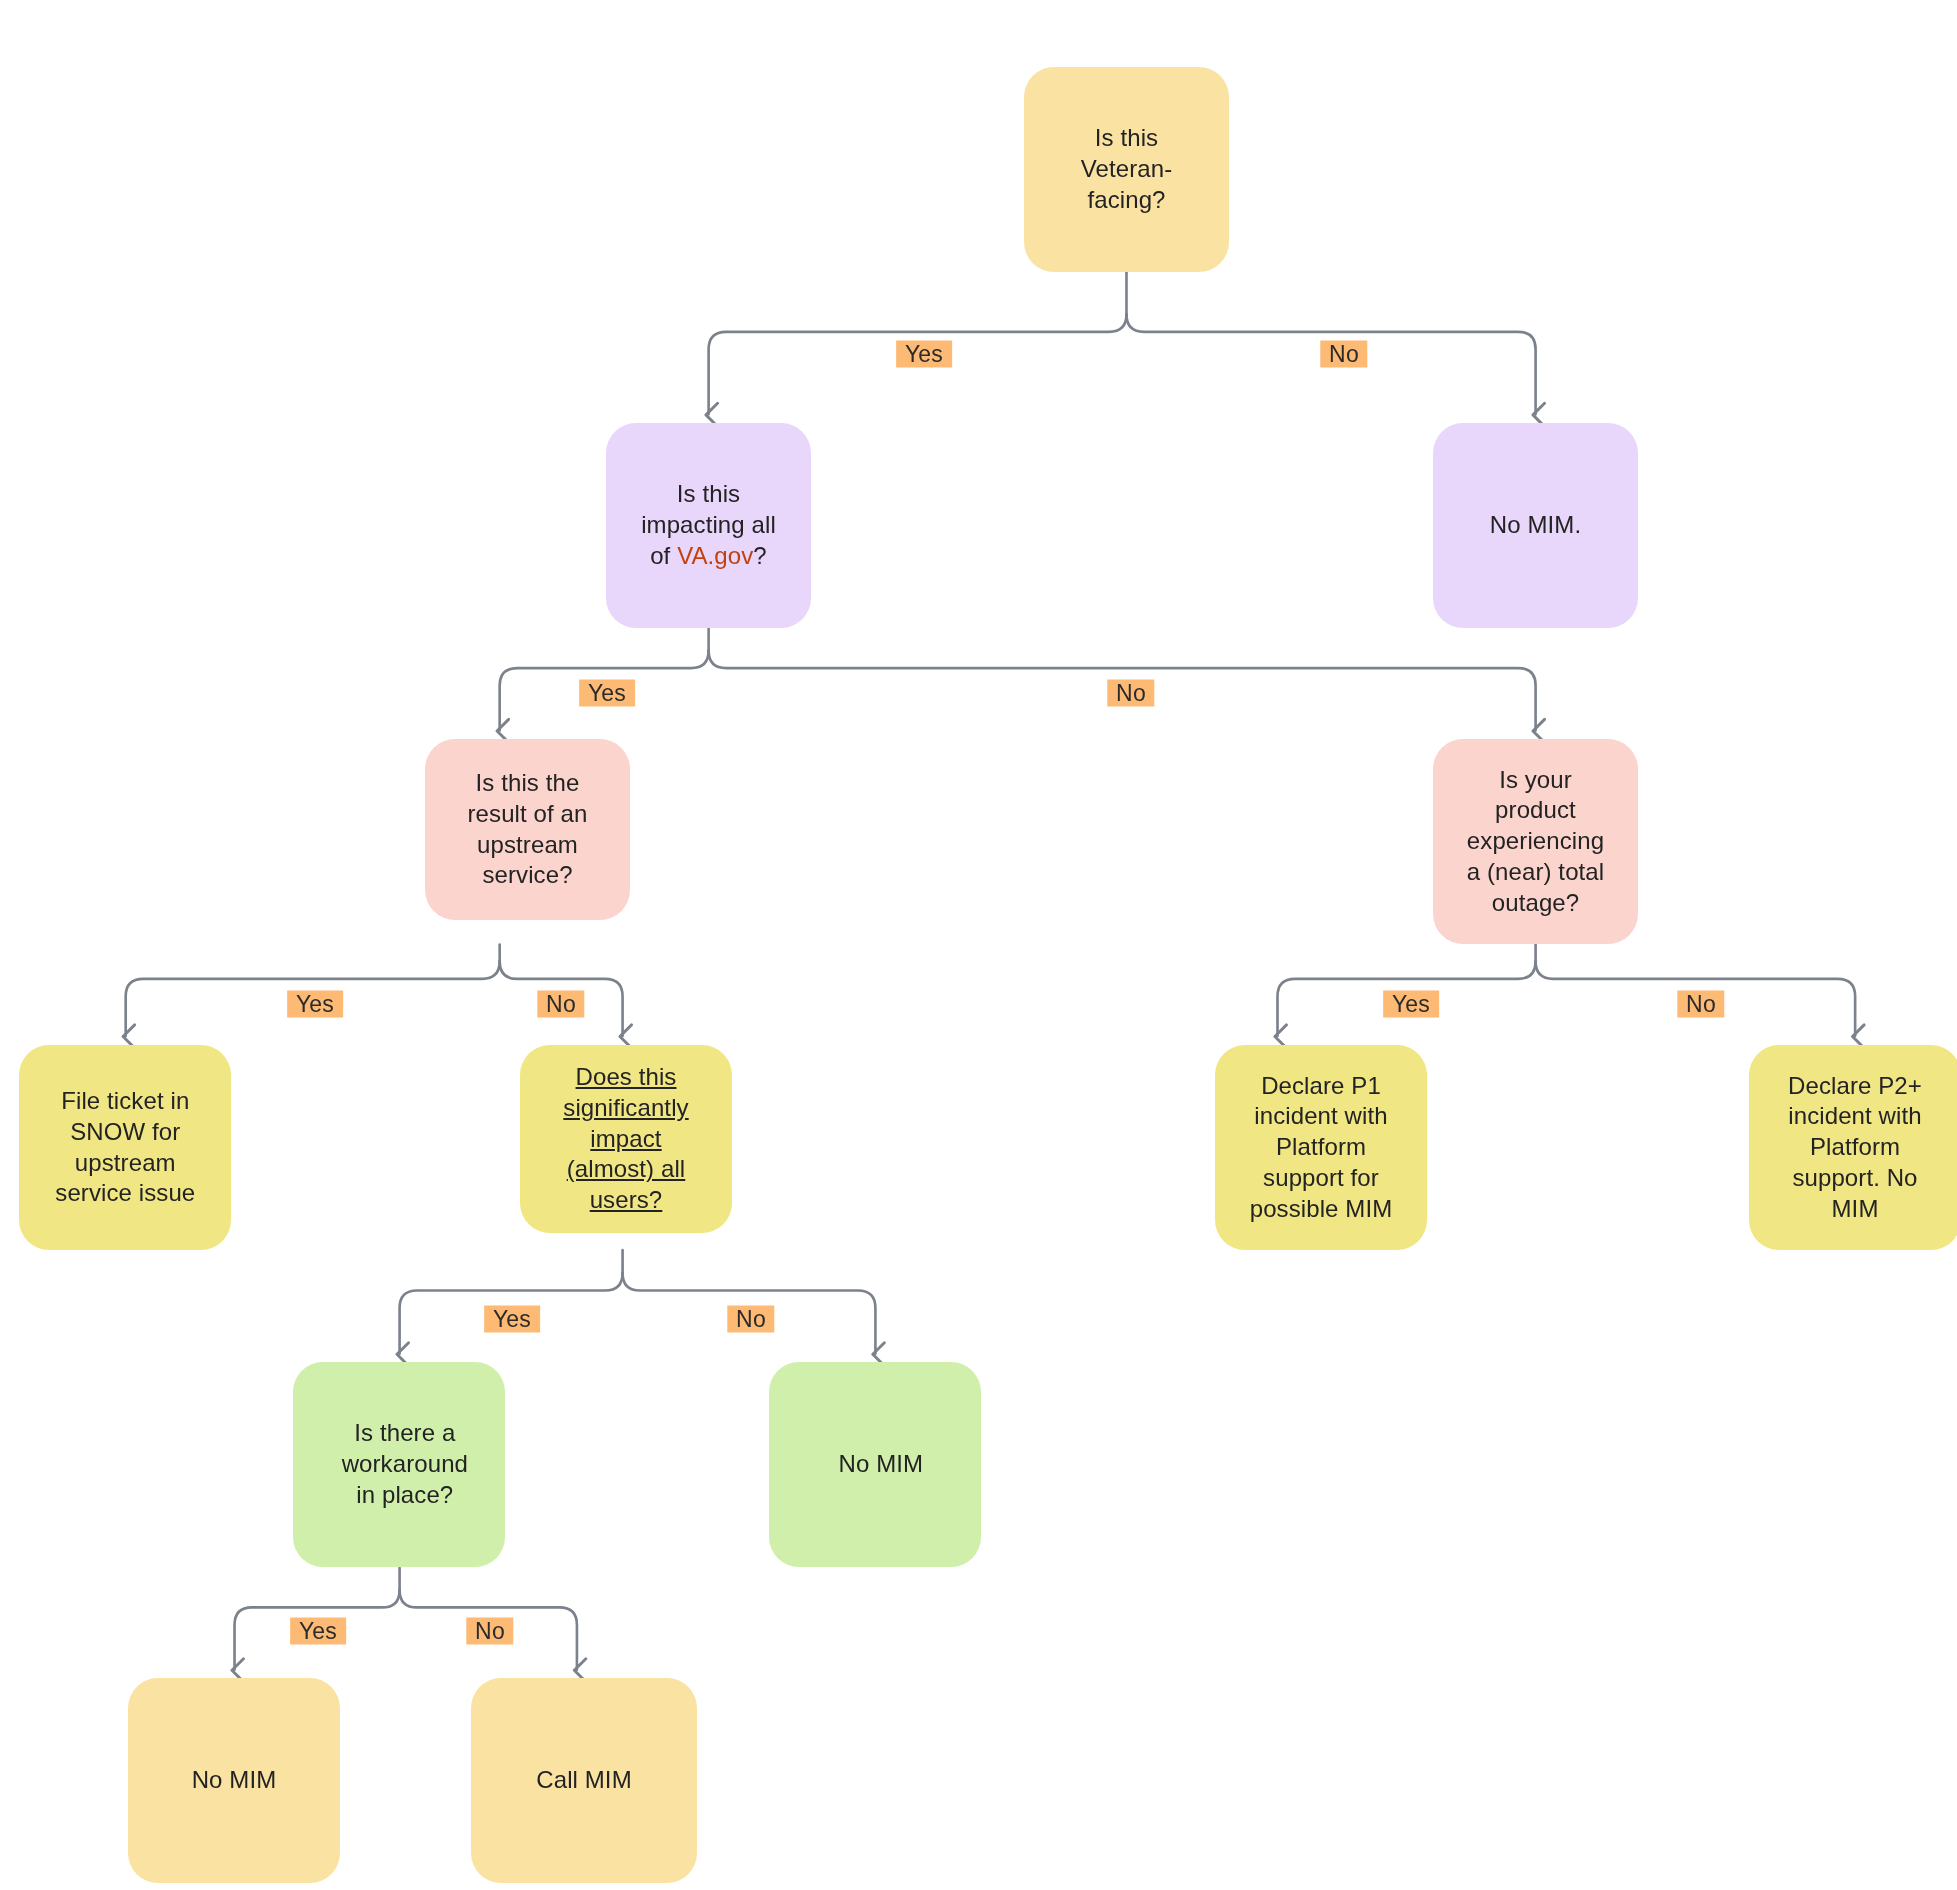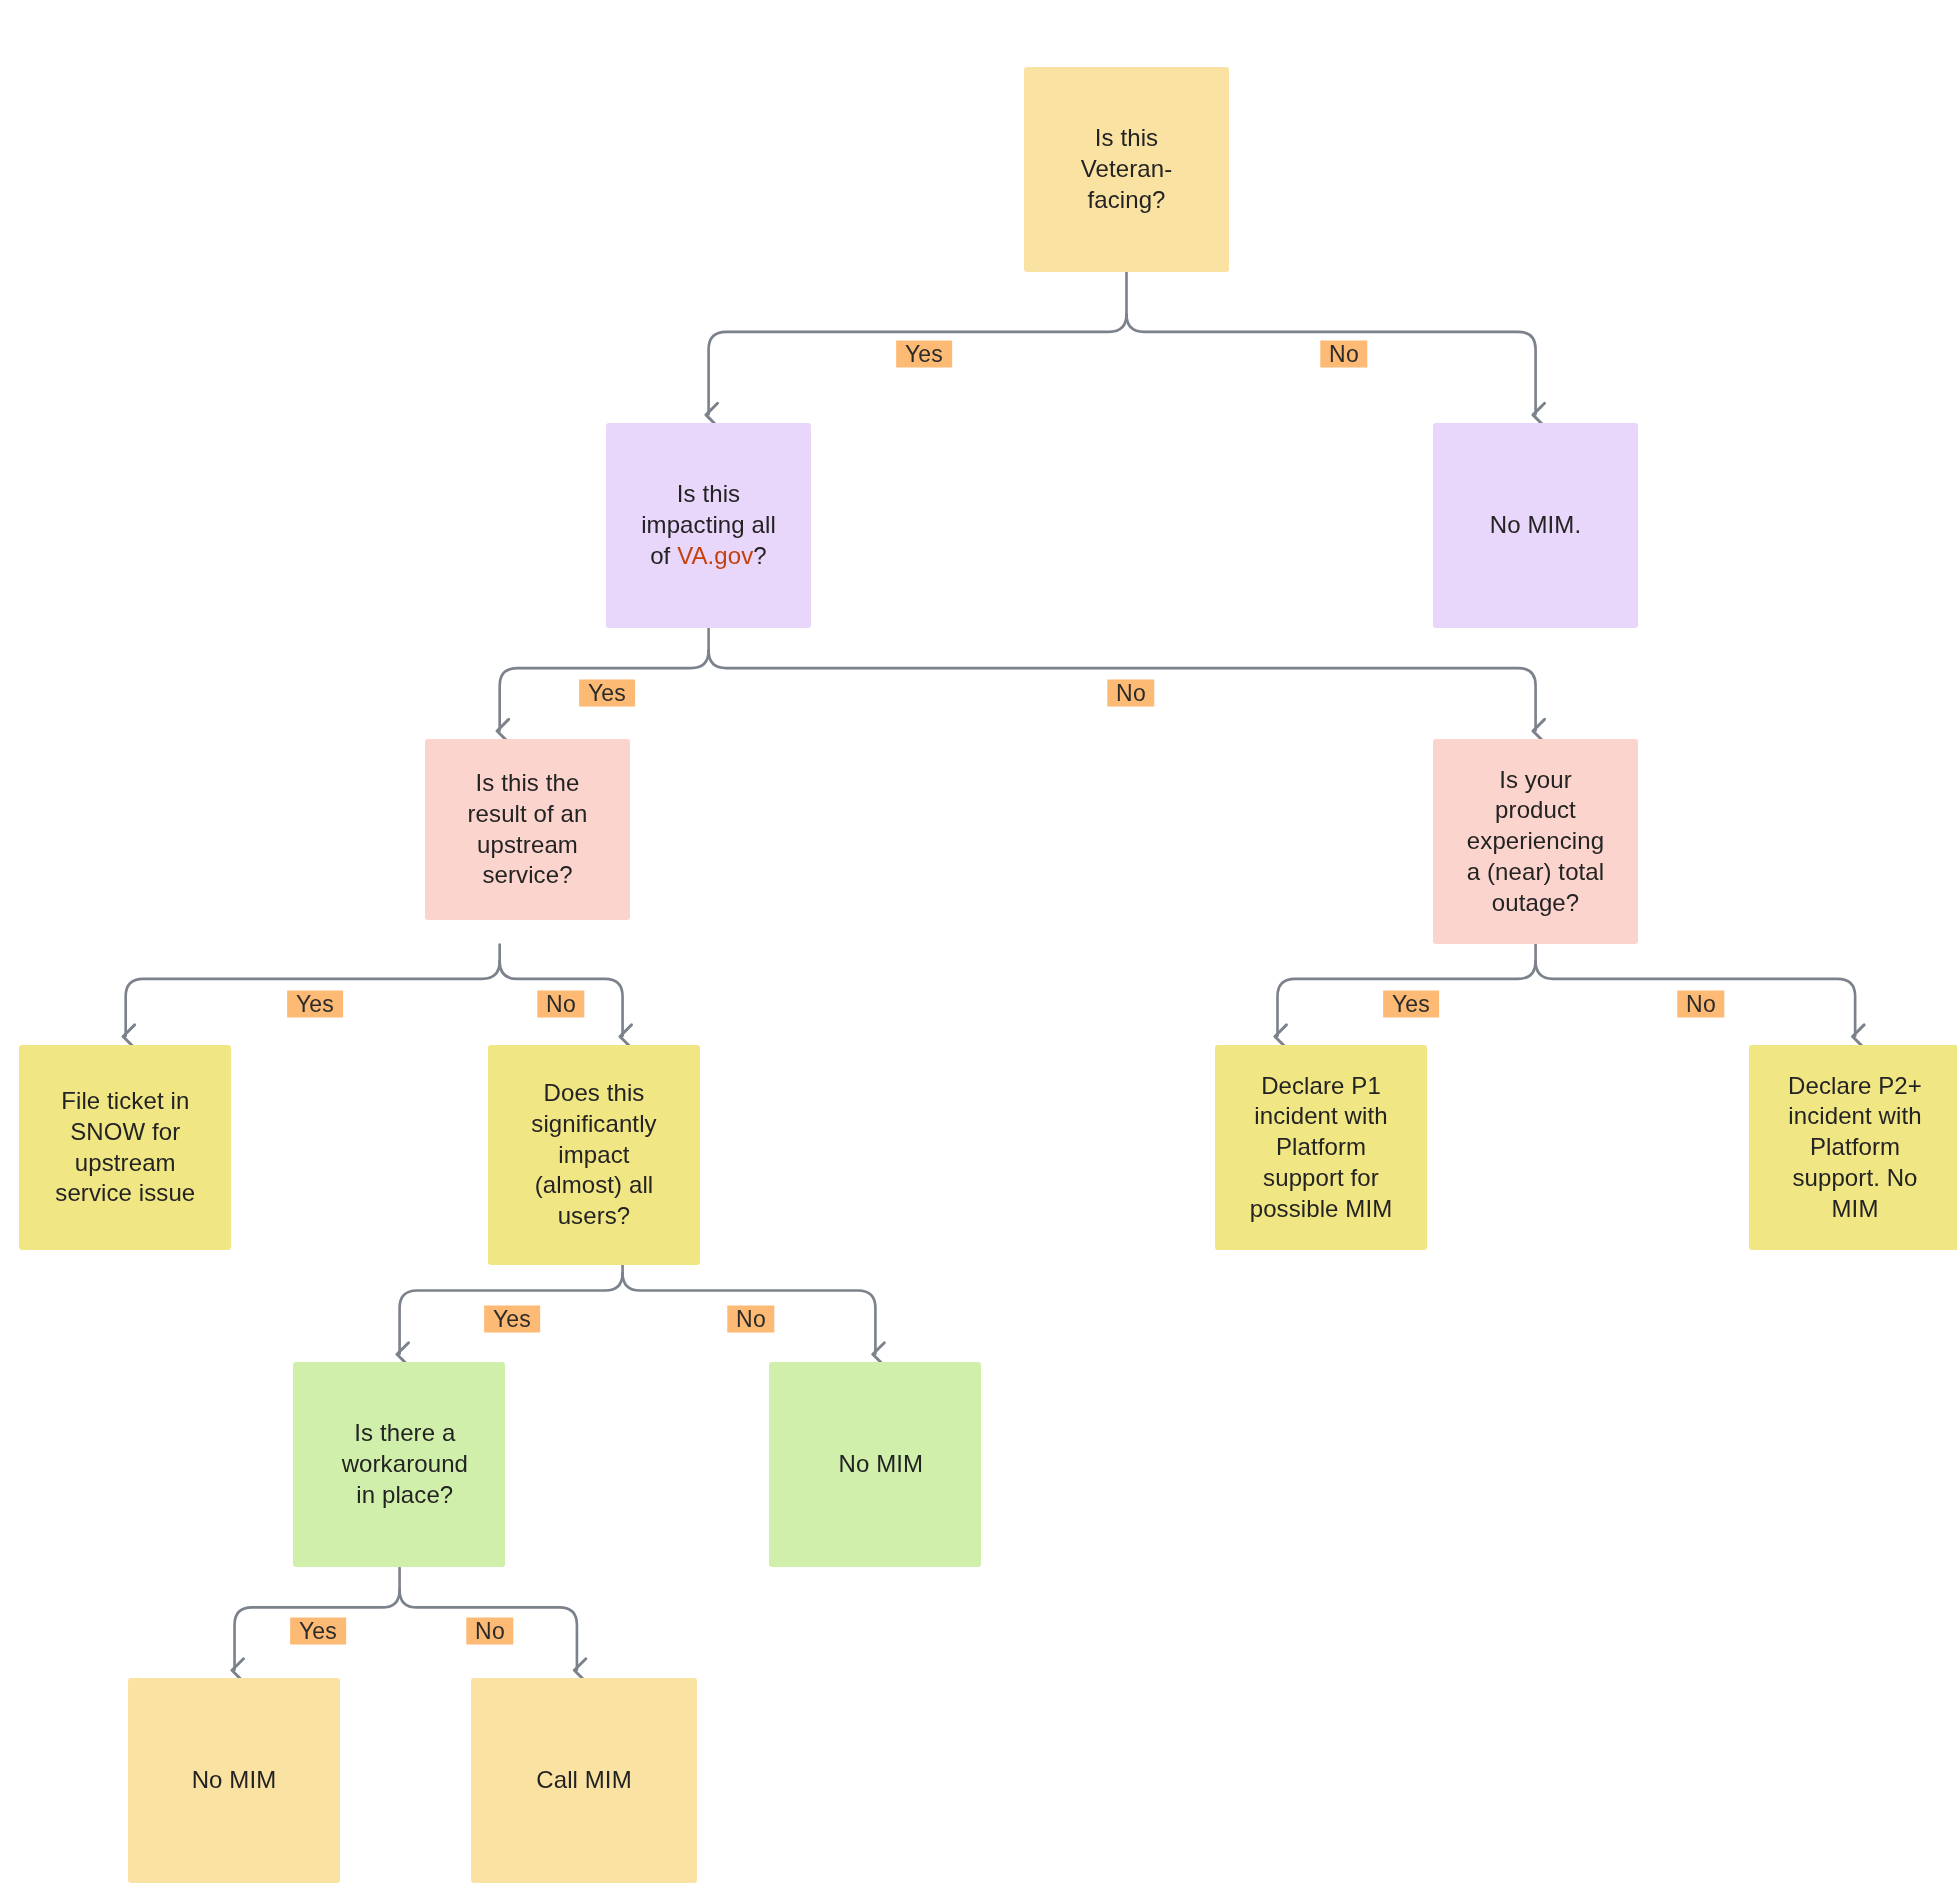--- a/index.html
+++ b/index.html
@@ -26,21 +26,21 @@
     height: 1891px;
     pointer-events: none;
   }
   .node {
     position: absolute;
     box-sizing: border-box;
     display: flex;
     align-items: center;
     justify-content: center;
     text-align: center;
-    border-radius: 3px;
+    border-radius: 30px;
     color: #232323;
     font-size: 24px;
     line-height: 1.28;
     padding: 8.8px 12.3px;
     letter-spacing: 0.1px;
   }
   .node .txt {
     display: block;
     white-space: pre-line;
   }
@@ -119,21 +119,21 @@
 experiencing
 a (near) total
 outage?</span>
       </div>
       <div class="node c-yellow" style="left: 19.3px; top: 1045px; width: 212px; height: 205px;">
         <span class="txt">File ticket in
 SNOW for
 upstream
 service issue</span>
       </div>
-      <div class="node c-yellow" style="left: 488px; top: 1045px; width: 212px; height: 220px;">
+      <div class="node c-yellow" style="left: 520px; top: 1045px; width: 212px; height: 188px; text-decoration: underline;">
         <span class="txt">Does this
 significantly
 impact
 (almost) all
 users?</span>
       </div>
       <div class="node c-yellow" style="left: 1171px; top: 1045px; width: 212px; height: 205px; margin-left: 44px;">
         <span class="txt">Declare P1
 incident with
 Platform

